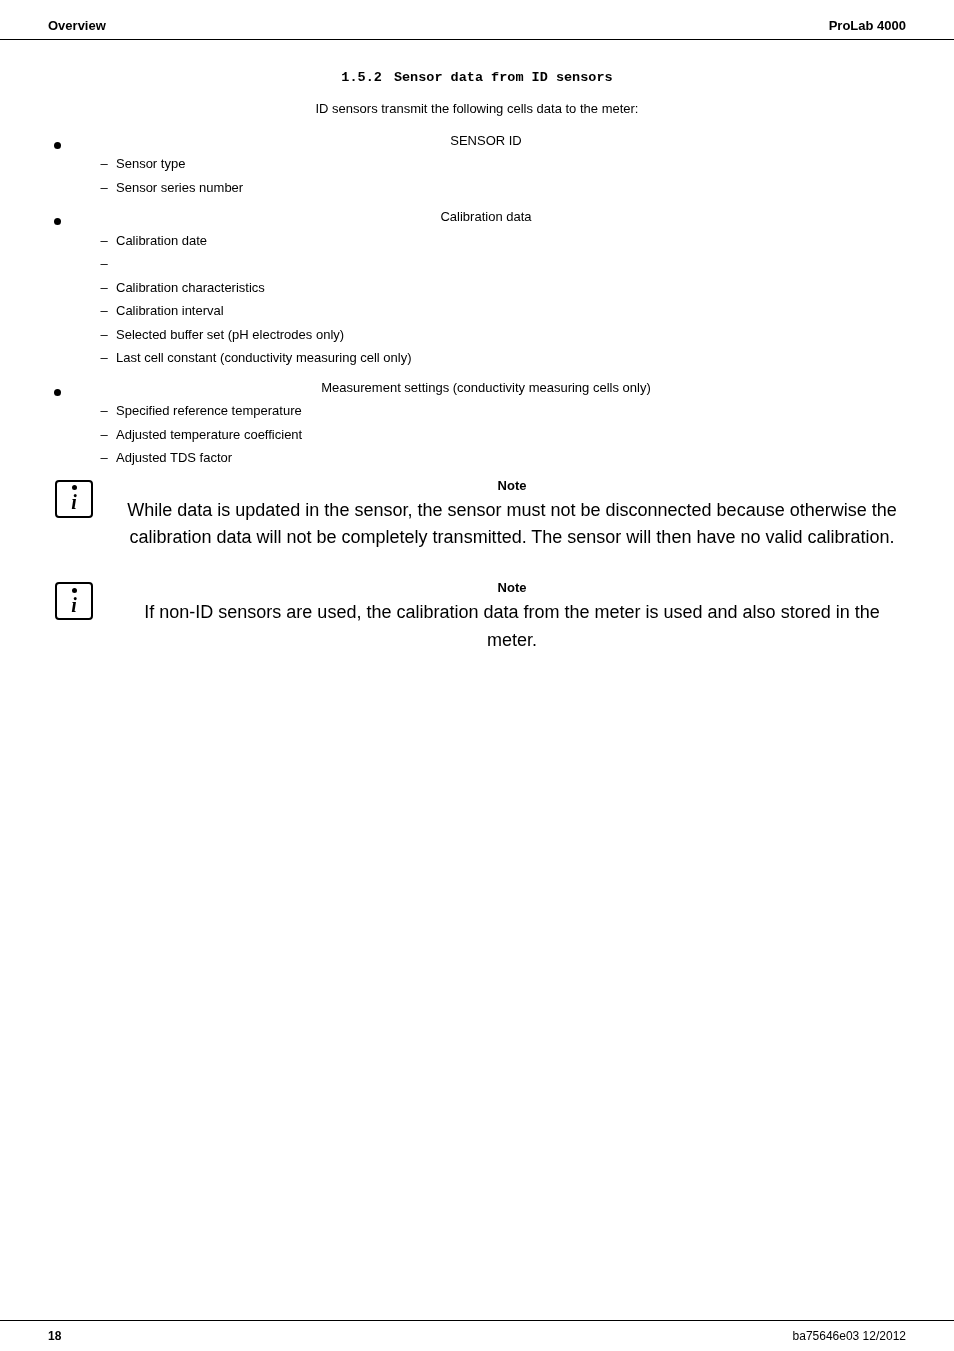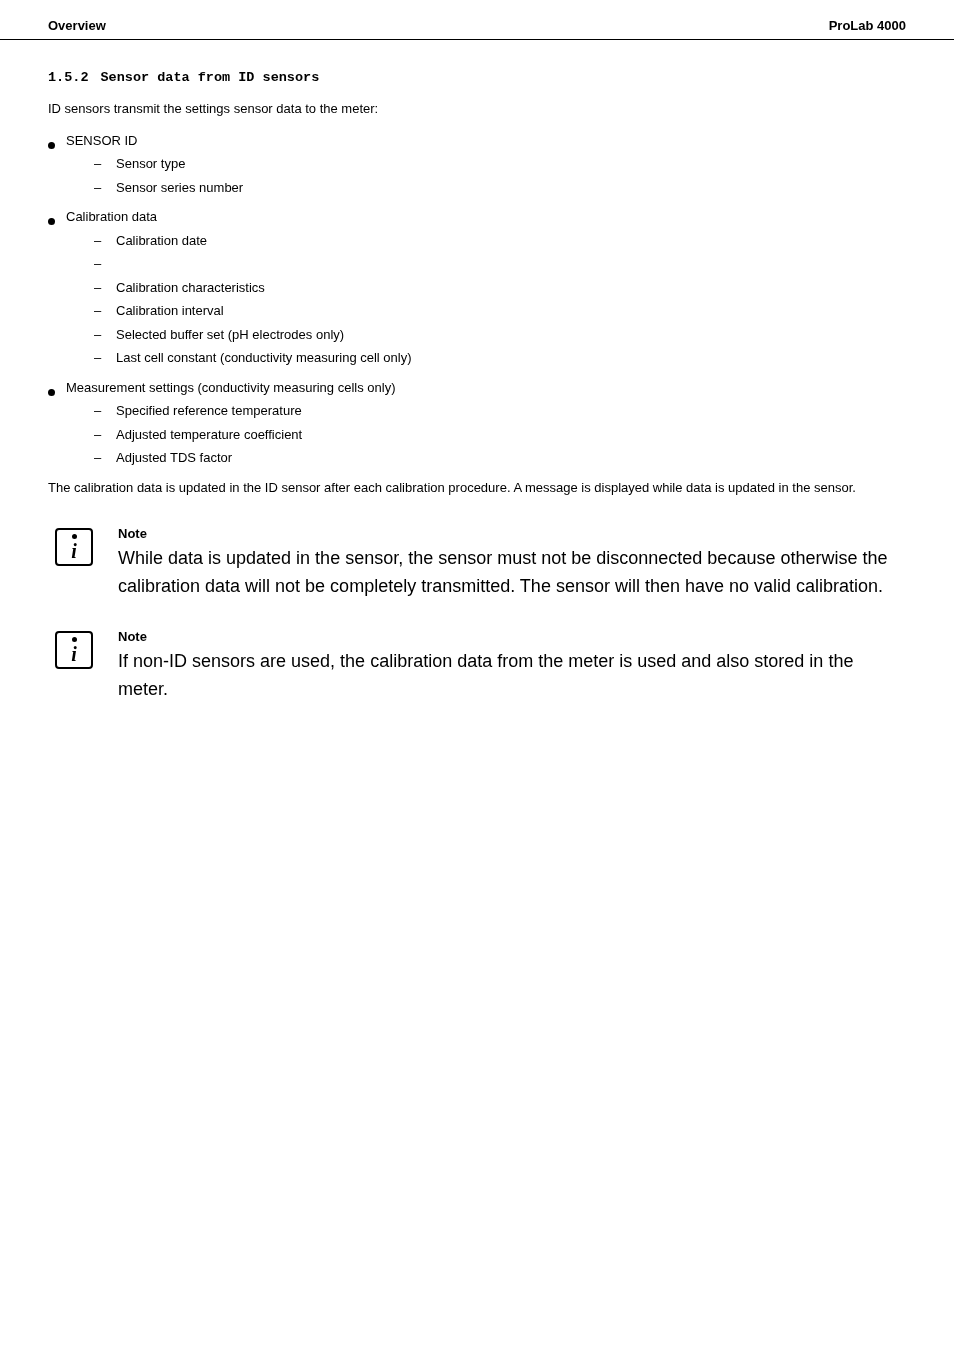--- a/index.html
+++ b/index.html
@@ -16,20 +16,21 @@
       width: 954px;
       min-height: 1351px;
     }
 
     .page {
       width: 954px;
       min-height: 1351px;
       padding: 0;
       position: relative;
       background: #ffffff;
+      text-align: center;
     }
 
     
     .top-header {
       display: flex;
       justify-content: space-between;
       align-items: flex-end;
       padding: 18px 48px 6px 48px;
       border-bottom: 1.5px solid #000;
       margin-bottom: 30px;
@@ -225,21 +226,21 @@
     <span class="header-left">Overview</span>
     <span class="header-right">ProLab 4000</span>
   </div>
 
   <div class="main-content">
 
     <div class="section-heading">
       <span class="section-num">1.5.2</span><span>Sensor data from ID sensors</span>
     </div>
 
-    <p class="intro-para">ID sensors transmit the settings sensor data to the meter:</p>
+    <p class="intro-para">ID sensors transmit the following cells data to the meter:</p>
 
     <ul class="bullet-list">
 
       <li class="bullet-item">
         <span class="bullet-dot"><span class="bullet-dot-circle"></span></span>
         <div class="bullet-item-text">
           <span>SENSOR ID</span>
           <ul class="sub-list">
             <li class="sub-item">
               <span class="sub-dash">–</span>
@@ -301,21 +302,20 @@
             <li class="sub-item">
               <span class="sub-dash">–</span>
               <span>Adjusted TDS factor</span>
             </li>
           </ul>
         </div>
       </li>
 
     </ul>
 
-    <p class="closing-para">The calibration data is updated in the ID sensor after each calibration procedure. A message is displayed while data is updated in the sensor.</p>
 
     <div class="note-box">
       <div class="note-icon-wrap">
         <div class="note-icon">
           <span class="note-icon-dot"></span>
           <span class="note-icon-i">i</span>
         </div>
       </div>
       <div class="note-content">
         <div class="note-title">Note</div>
@@ -331,14 +331,18 @@
         </div>
       </div>
       <div class="note-content">
         <div class="note-title">Note</div>
         <div class="note-text">If non-ID sensors are used, the calibration data from the meter is used and also stored in the meter.</div>
       </div>
     </div>
 
   </div>
 
+  <div class="bottom-footer">
+    <span class="footer-left">18</span>
+    <span class="footer-right">ba75646e03    12/2012</span>
+  </div>
 
 </div>
 
 </body></html>

